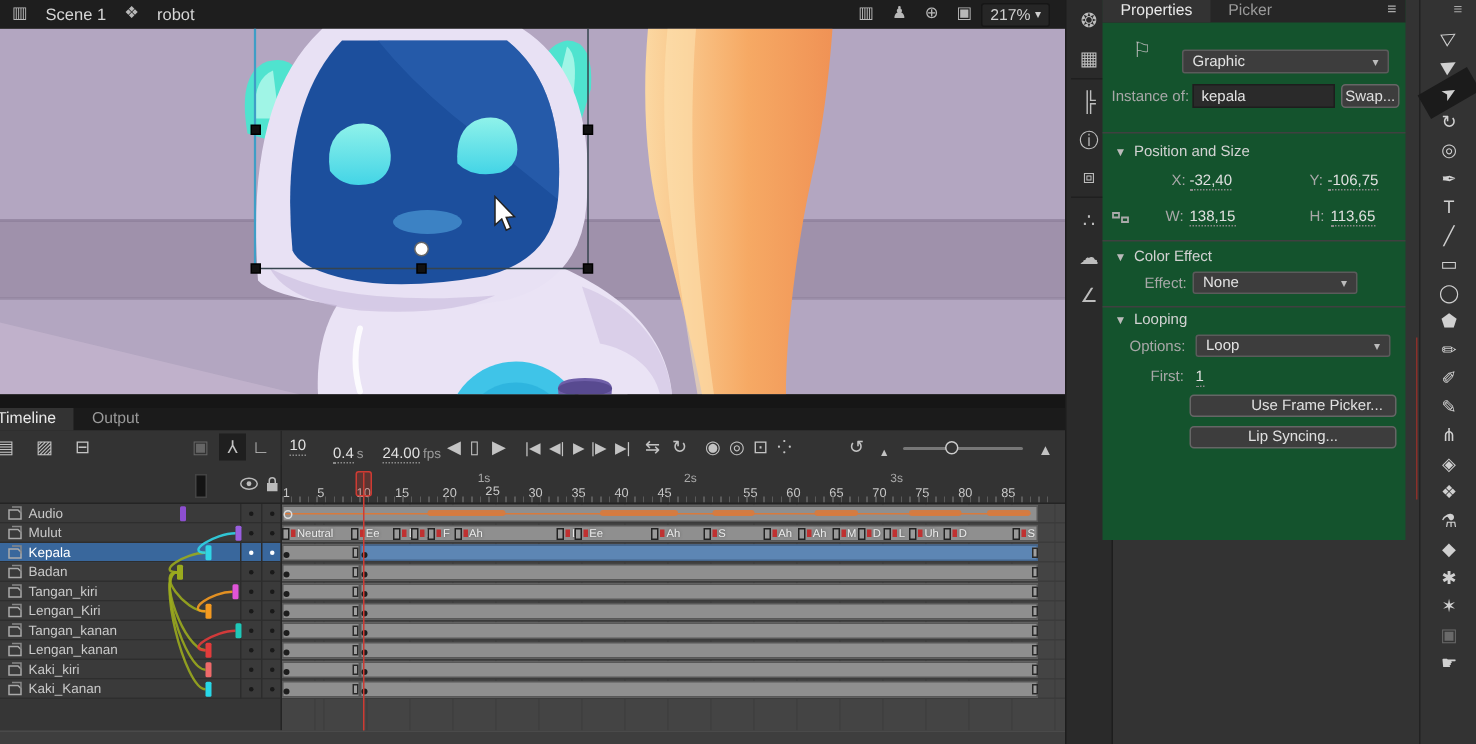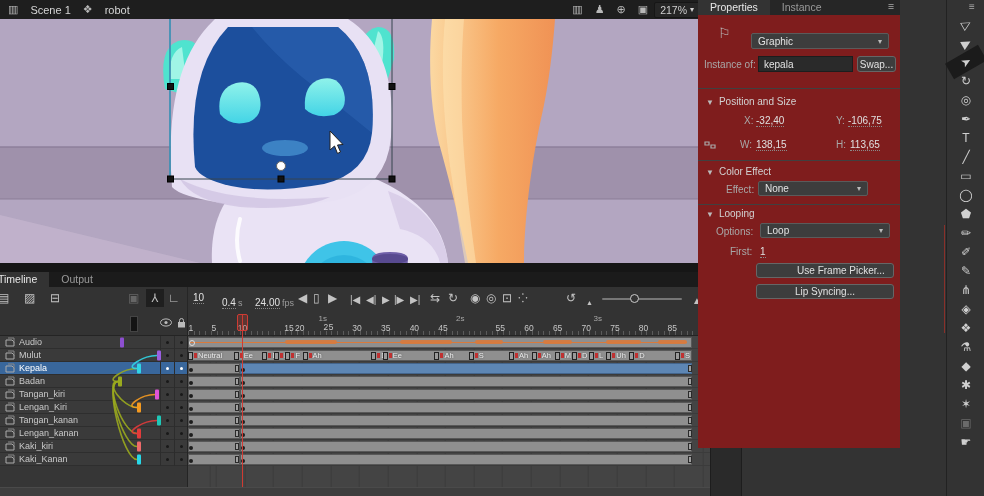--- a/index.html
+++ b/index.html
@@ -46,21 +46,21 @@
   .liplab .txt{font-size:7.5px;color:#ececec;white-space:nowrap;text-shadow:0 0 2px #555;}
   .wavblob{position:absolute;height:4px;top:4px;background:#d97a3c;border-radius:2px;opacity:.9;}
   .rn{position:absolute;top:0;transform:translateX(-50%);font-size:8.5px;color:#c7c7c7;}
   .sec{position:absolute;top:0;transform:translateX(-50%);font-size:8px;color:#a8a8a8;}
   .colsep{position:absolute;top:336px;width:1px;height:130px;background:#2c2c2c;}
   
   #dock{left:710px;top:0;width:30px;height:496px;background:#2a2a2a;border-left:1px solid #1d1d1d;border-right:1px solid #1d1d1d;}
   #dock .dicon{position:absolute;left:0;width:30px;text-align:center;font-size:13px;color:#bdbdbd;}
   #dock .dsep{position:absolute;left:3px;width:24px;height:1px;background:#1f1f1f;}
   
-  #props{left:698px;top:0;width:202px;height:448px;background:#7f1d1d;font-size:10px;}
+  #props{left:735px;top:0;width:202px;height:360px;background:#14532d;font-size:10px;}
   #props-tabs{position:absolute;left:0;top:0;width:202px;height:15px;background:#262626;display:flex;font-size:10.5px;}
   .pfield{position:absolute;background:#2a2a2a;border:1px solid #1d1d1d;color:#e3e3e3;font-size:10px;display:flex;align-items:center;padding:0 5px;box-sizing:border-box;}
   .pdrop{position:absolute;background:#3d3d3d;border:1px solid #5b5b5b;border-radius:2px;color:#e3e3e3;font-size:10px;display:flex;align-items:center;padding:0 6px;box-sizing:border-box;}
   .pdrop .caret{margin-left:auto;font-size:8px;color:#bbb;}
   .pbtn{position:absolute;background:#3d3d3d;border:1px solid #666;border-radius:3px;color:#e0e0e0;font-size:10px;display:flex;align-items:center;justify-content:center;box-sizing:border-box;}
   .psec{position:absolute;color:#d2d2d2;font-size:10px;}
   .psec .tri{font-size:8px;margin-right:5px;color:#bbb;}
   .plabel{position:absolute;color:#a8a8a8;font-size:10px;}
   .phot{position:absolute;color:#e0e0e0;font-size:10px;border-bottom:1px dotted #8a8a8a;}
   .pdiv{position:absolute;left:0;width:202px;height:1px;background:#404040;}
@@ -214,21 +214,21 @@
     </svg>
     <div id="seconds-row" class="abs" style="left:0;top:4px;width:710px;height:9px;">
         <span class="sec" style="left: 322.69px;">1s</span>
         <span class="sec" style="left: 460.21px;">2s</span>
         <span class="sec" style="left: 597.73px;">3s</span>
       </div>
     <div id="ruler-nums" class="abs" style="left:0;top:13px;width:710px;height:10px;">
         <span class="rn" style="left: 190.9px;">1</span>
         <span class="rn" style="left: 213.82px;">5</span>
         <span class="rn" style="left: 242.47px;">10</span>
-        <span class="rn" style="left: 289px;">15</span>
+        <span class="rn" style="left: 268px;">15</span>
         <span class="rn" style="left: 299.77px;">20</span>
         <span class="rn" style="left: 328.42px; font-family: Liberation Mono, monospace;">25</span>
         <span class="rn" style="left: 357.07px;">30</span>
         <span class="rn" style="left: 385.72px;">35</span>
         <span class="rn" style="left: 414.37px;">40</span>
         <span class="rn" style="left: 443.02px;">45</span>
         <span class="rn" style="left: 478px; margin-top: 36px;">50</span>
         <span class="rn" style="left: 500.32px;">55</span>
         <span class="rn" style="left: 528.97px;">60</span>
         <span class="rn" style="left: 557.62px;">65</span>
@@ -542,21 +542,21 @@
       <span class="dicon" style="top: 110px;">⧈</span>
       <div class="dsep" style="top: 131px;"></div>
       <span class="dicon" style="top: 139px;">∴</span>
       <span class="dicon" style="top: 164px;">☁</span>
       <span class="dicon" style="top: 189px;">∠</span>
     </div>
 
   <div id="props" class="abs">
     <div id="props-tabs">
       <span class="tab active">Properties</span>
-      <span class="tab">Instance</span>
+      <span class="tab">Picker</span>
       <span style="margin-left:auto;margin-right:6px;color:#aaa;">≡</span>
     </div>
     <span class="abs icon" style="left:20px;top:26px;font-size:14px;">⚐</span>
     <div class="pdrop" style="left:53px;top:33px;width:138px;height:16px;">
       <span>Graphic</span>
         <span class="caret">▾</span>
     </div>
     <span class="plabel" style="left:6px;top:59px;">Instance of:</span>
     <div class="pfield" style="left:60px;top:56px;width:95px;height:16px;">
       <span>kepala</span>

